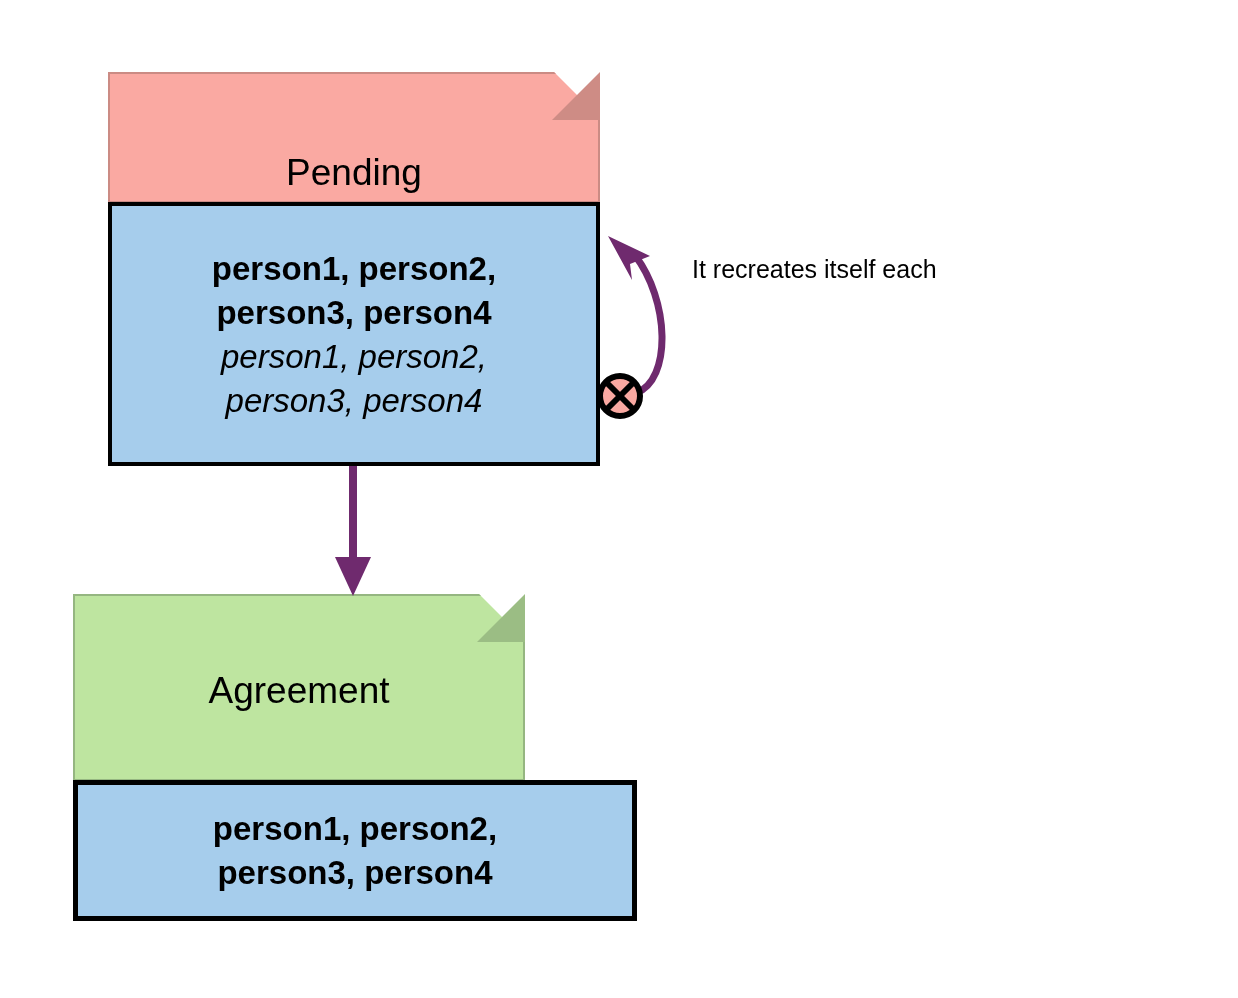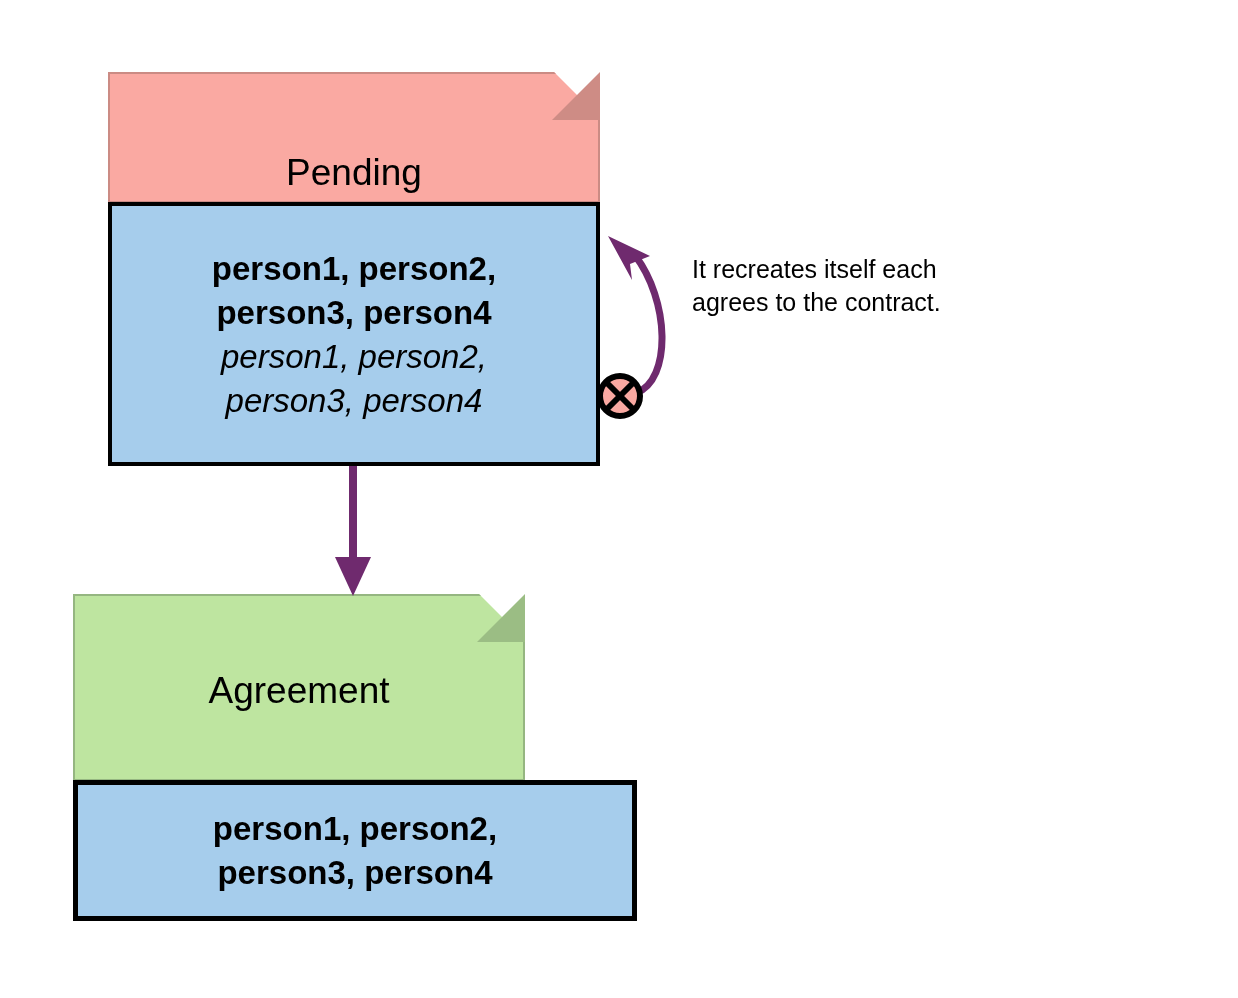--- a/index.html
+++ b/index.html
@@ -201,21 +201,20 @@
     <div class="note-title">Agreement</div>
   </div>
 
   <div id="agreement-body">
     <div class="party-line-bold">person1, person2,</div>
     <div class="party-line-bold">person3, person4</div>
   </div>
 
   <div id="annotation">
     <span class="ann-line">It recreates itself each</span>
-    <span class="ann-line">agrees to the contract.</span>
   </div>
 
   <svg id="arrows" viewBox="0 0 1238 998">
 
     <g>
       <path d="M 636 393 C 672 380, 670 300, 634 254" fill="none" stroke="#6F2A6E" stroke-width="7" stroke-linecap="butt"></path>
 
       <polygon points="608,236 650,256 630,264 632,280" fill="#6F2A6E"></polygon>
 
       <circle cx="620" cy="396" r="20" fill="#FAA9A2" stroke="#000000" stroke-width="6"></circle>

